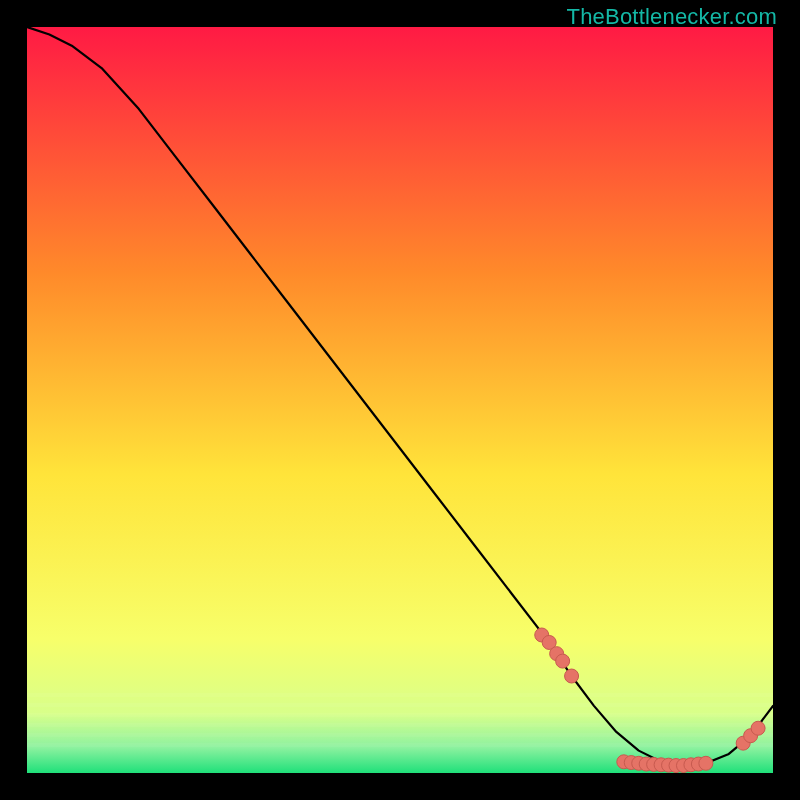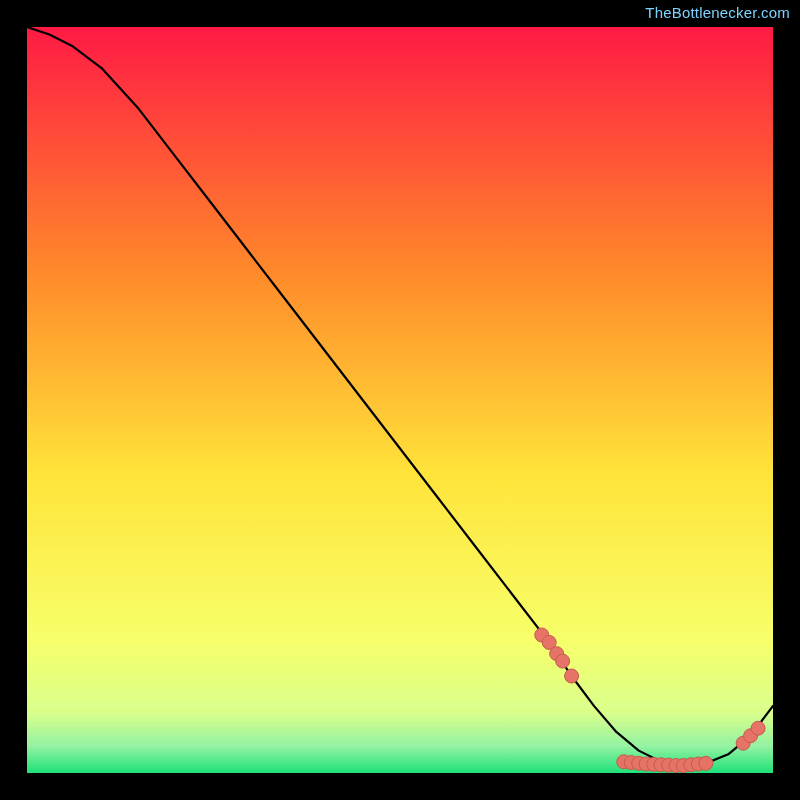--- a/index.html
+++ b/index.html
@@ -13,23 +13,23 @@
   }
   .frame {
     position: relative;
     width: 800px;
     height: 800px;
     background: #000;
   }
   .watermark {
     position: absolute;
     top: 4px;
-    right: 10px;
-    color: #7dd3fc;
-    font-size: 15px;
+    right: 23px;
+    color: #14b8a6;
+    font-size: 22px;
     font-weight: 400;
     letter-spacing: 0.2px;
     z-index: 5;
   }
   .plot {
     position: absolute;
     left: 27px;
     top: 27px;
     width: 746px;
     height: 746px;

